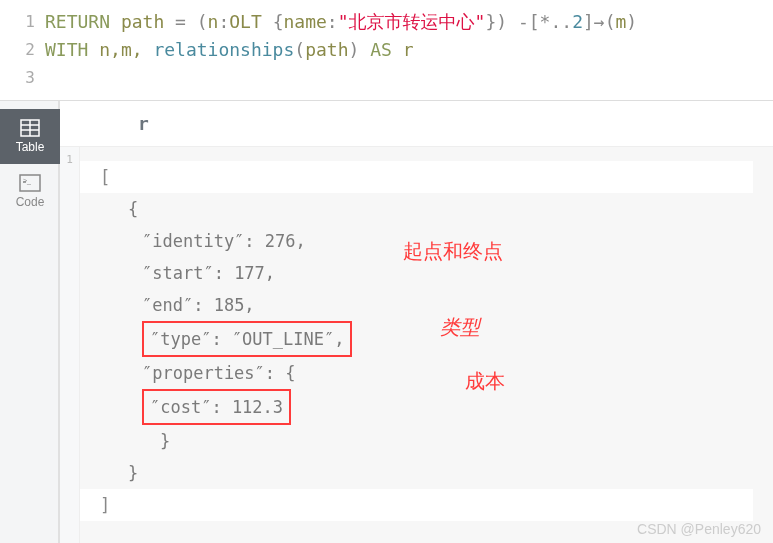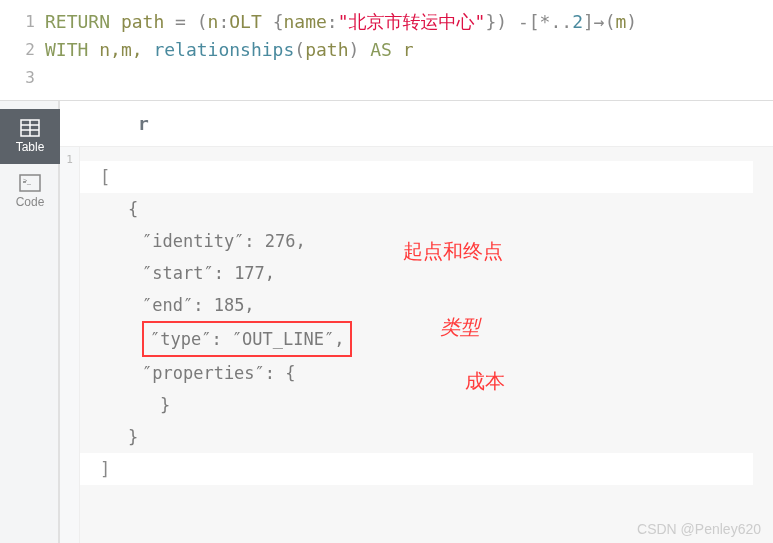--- a/index.html
+++ b/index.html
@@ -183,20 +183,21 @@
     <div class="results-body">
       <div class="row-gutter">1</div>
       <div class="row-content">
         <div class="outer-bracket">[</div>
         <div class="obj-content">{</div>
         <div class="indent1"><span>″identity″</span><span>: 276,</span></div>
         <div class="indent1"><span>″start″</span><span>: 177,</span></div>
         <div class="indent1"><span>″end″</span><span>: 185,</span></div>
         <div class="indent1"><span class="box-red">″type″: ″OUT_LINE″,</span></div>
         <div class="indent1"><span>″properties″</span><span>: {</span></div>
+        <div class="indent1"><span class="box-red">″cost″: 112.3</span></div>
         <div class="indent2">}</div>
         <div class="obj-content">}</div>
         <div class="outer-bracket">]</div>
         <div class="annotation a1">起点和终点</div>
         <div class="annotation a2">类型</div>
         <div class="annotation a3">成本</div>
       </div>
     </div>
   </div>
 </div>

